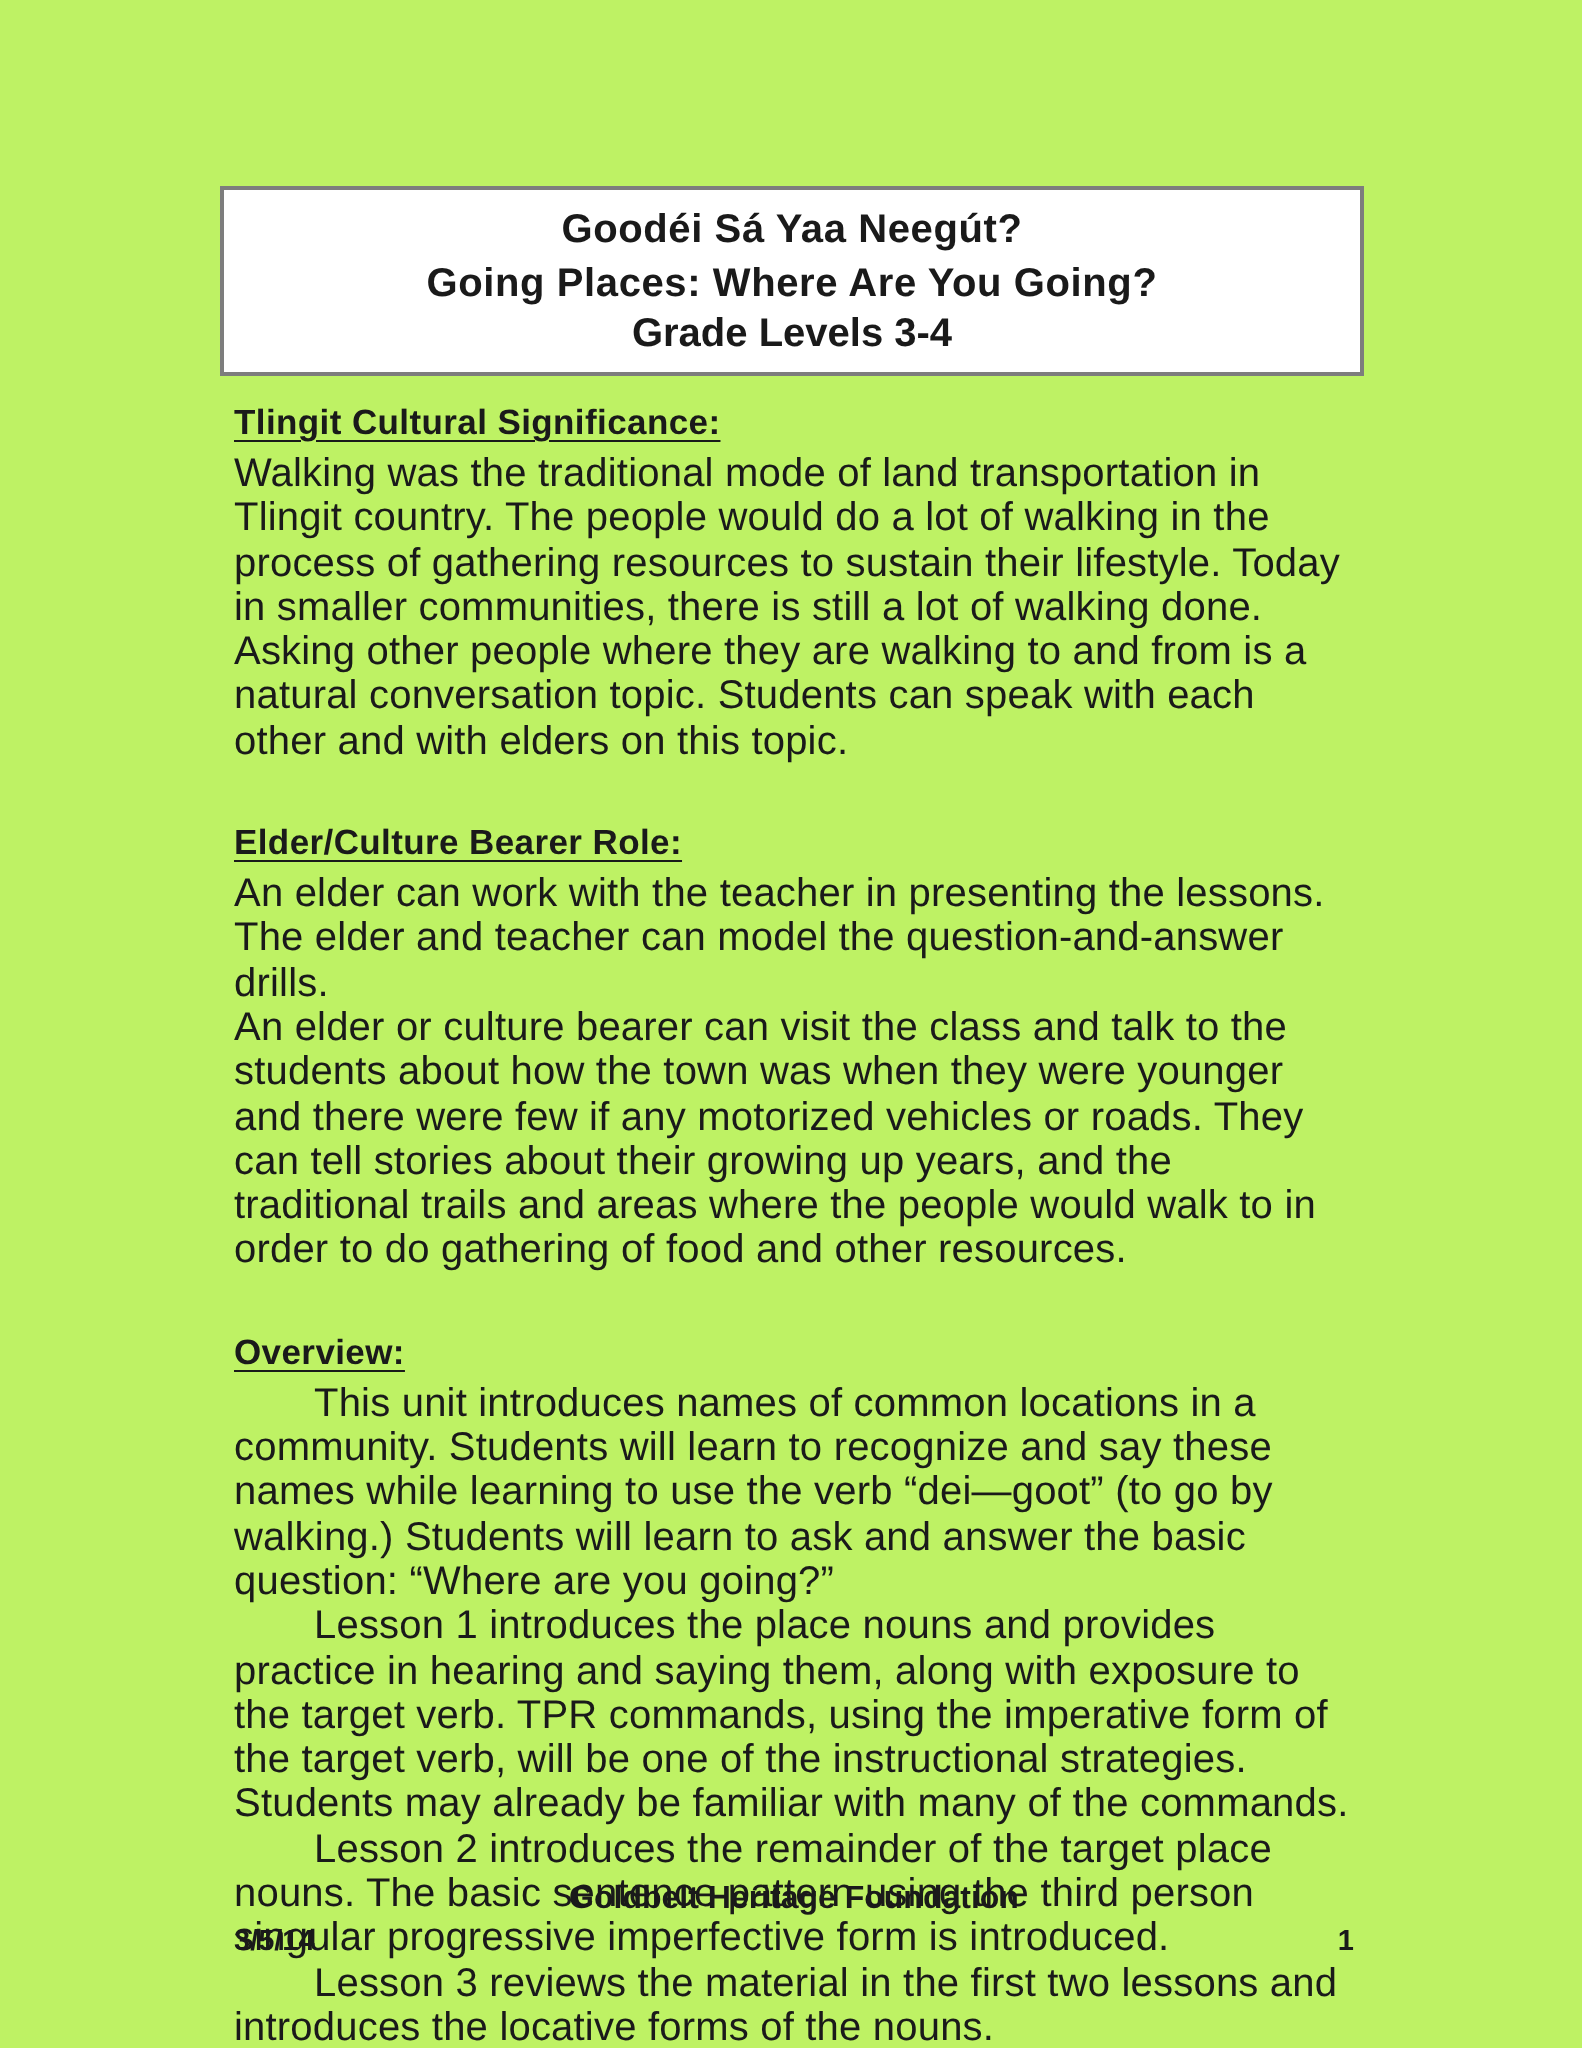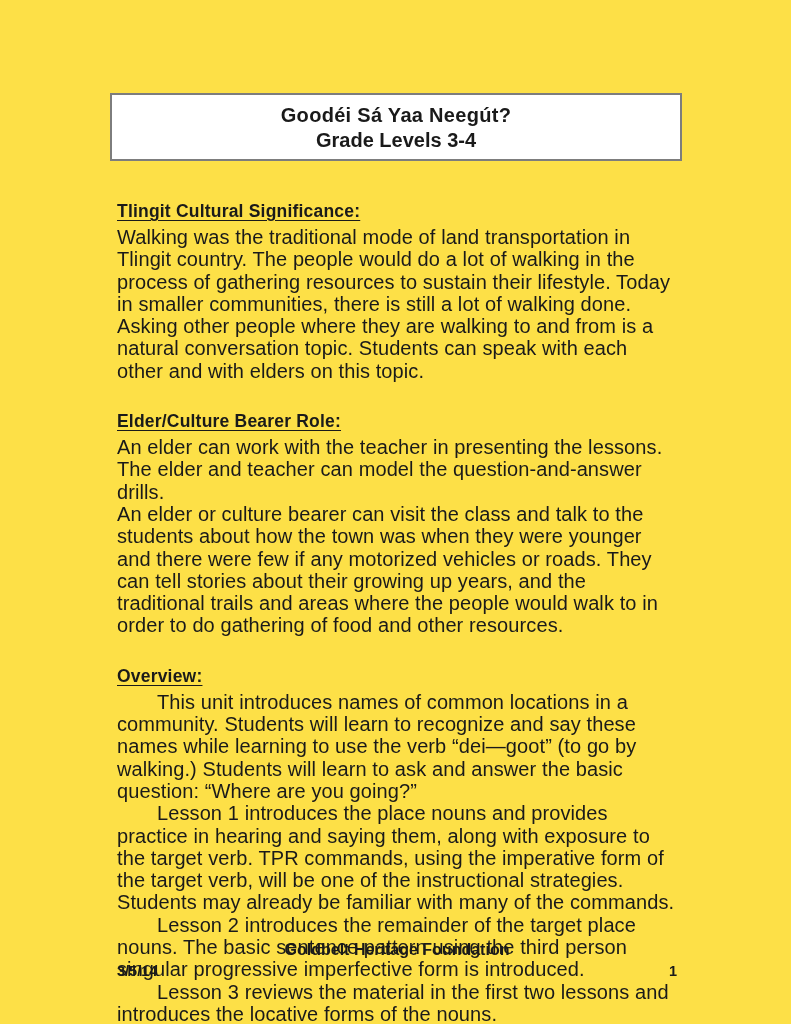--- a/index.html
+++ b/index.html
@@ -1,21 +1,21 @@
 <!DOCTYPE html>
 <html><head>
 <meta charset="utf-8">
 <style>
   * { margin: 0; padding: 0; box-sizing: border-box; }
   html, body { background: #ffffff; }
   .page {
     position: relative;
     width: 791px;
     height: 1024px;
-    background: #fde047;
+    background: #bef264;
     font-family: "Liberation Sans", sans-serif;
     color: #1a1a1a;
     overflow: hidden;
   }
   .title-box {
     position: absolute;
     left: 110px;
     top: 93px;
     width: 572px;
     border: 2px solid #7d7d7d;
@@ -81,20 +81,21 @@
     line-height: 18px;
   }
 </style>
 </head>
 <body>
 
 <div class="page">
 
   <div class="title-box">
     <div class="title-line-main">Goodéi Sá Yaa Neegút?</div>
+    <div class="title-line-main">Going Places:  Where Are You Going?</div>
     <div class="title-line-sub">Grade Levels 3-4</div>
   </div>
 
   <div class="content">
 
     <div class="section">
       <div class="section-heading">Tlingit Cultural Significance:</div>
       <div class="para">Walking was the traditional mode of land transportation in Tlingit country. The people would do a lot of walking in the process of gathering resources to sustain their lifestyle. Today in smaller communities, there is still a lot of walking done. Asking other people where they are walking to and from is a natural conversation topic. Students can speak with each other and with elders on this topic.</div>
     </div>
 

